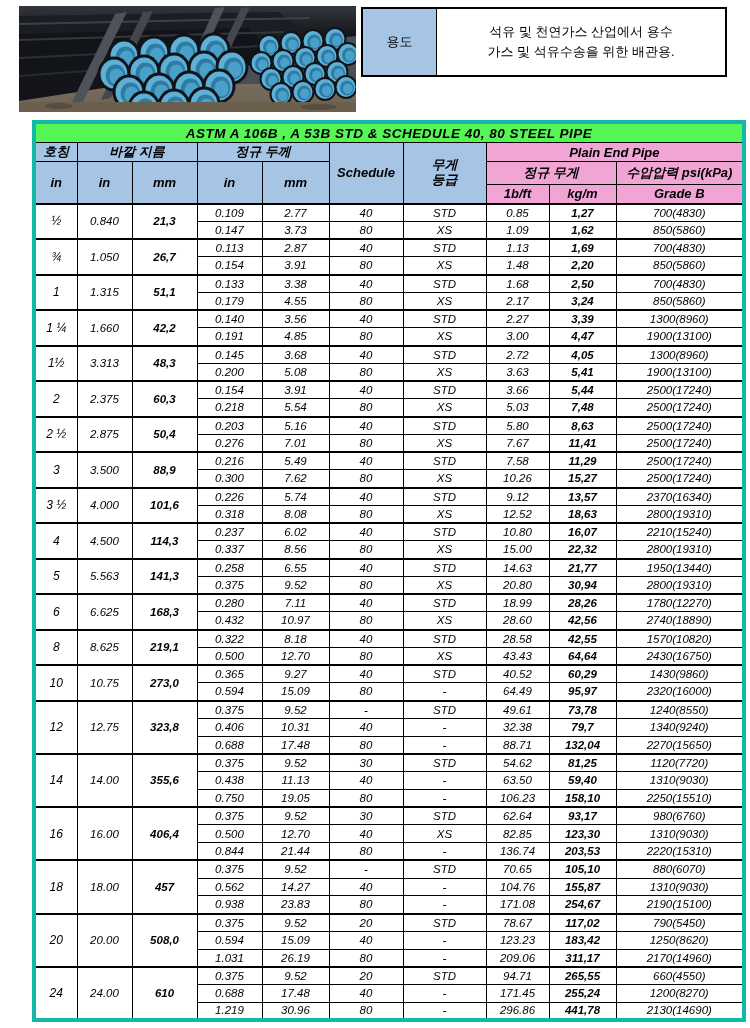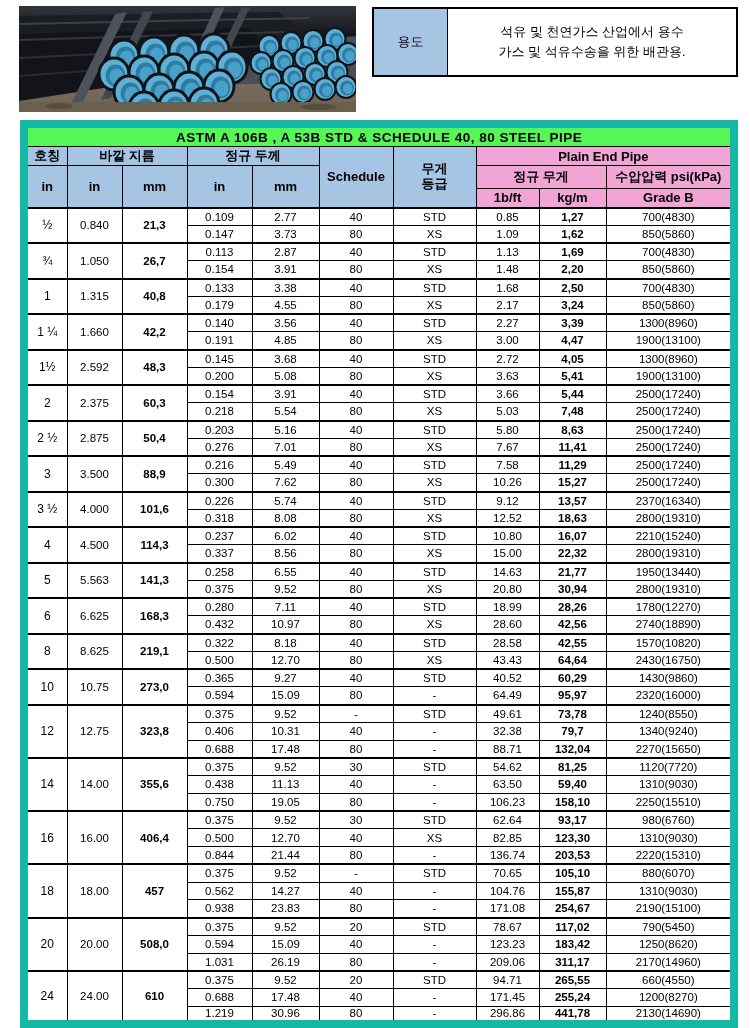--- a/index.html
+++ b/index.html
@@ -4,30 +4,30 @@
 <style>
   html,body{margin:0;padding:0;}
   body{
     width:750px;height:1028px;position:relative;background:#fff;
     font-family:"Liberation Sans","DejaVu Sans",sans-serif;color:#000;
   }
   
   .photo{position:absolute;left:19px;top:6px;width:337px;height:106px;overflow:hidden;}
   .photo svg{display:block;}
   
-  .info{position:absolute;left:372px;top:7px;width:366px;border-collapse:collapse;table-layout:fixed;border:2px solid #000;}
+  .info{position:absolute;left:361px;top:7px;width:366px;border-collapse:collapse;table-layout:fixed;border:2px solid #000;}
   .info td{border:1px solid #000;text-align:center;vertical-align:middle;font-size:13px;}
   .info .lbl{width:71px;}
   .info .lbl-use{background:var(--header-blue);}
   .info .lbl-etc{background:var(--label-yellow);}
   .info .val{white-space:pre-line;line-height:1.55;}
   .info tr.r1{height:68px;}
   .info tr.r2{height:37px;}
   
-  .pipe{position:absolute;left:20px;top:120px;width:710px;border-collapse:collapse;table-layout:fixed;border:8px solid #14b8a6;}
+  .pipe{position:absolute;left:32px;top:120px;width:710px;border-collapse:collapse;table-layout:fixed;border:4px solid #14b8a6;font-style:italic;}
   .pipe th,.pipe td{border:1px solid #000;text-align:center;vertical-align:middle;padding:0;overflow:hidden;}
   .pipe .title-row th{background:var(--title-bg);font-size:13.5px;font-weight:bold;height:18px;letter-spacing:.5px;}
   .pipe thead th{font-size:13px;font-weight:bold;}
   .pipe .blue{background:var(--header-blue);}
   .pipe .pink{background:var(--header-pink);margin-left:8px;}
   .pipe .hr1{height:19px;}
   .pipe .hr2{height:23px;}
   .pipe .hr3{height:19px;}
   .pipe .pre{white-space:pre-line;line-height:1.15;}
   .pipe tbody td{font-size:11.5px;}
@@ -211,21 +211,21 @@
         <td>3.91</td>
         <td>80</td>
         <td>XS</td>
         <td>1.48</td>
         <td class="b">2,20</td>
         <td>850(5860)</td>
       </tr>
       <tr class="data grp">
         <td class="size" rowspan="2">1</td>
         <td rowspan="2">1.315</td>
-        <td class="b" rowspan="2">40,8</td>
+        <td class="b" rowspan="2">51,1</td>
         <td>0.133</td>
         <td>3.38</td>
         <td>40</td>
         <td>STD</td>
         <td>1.68</td>
         <td class="b">2,50</td>
         <td>700(4830)</td>
       </tr>
       <tr class="data">
         <td>0.179</td>
@@ -252,21 +252,21 @@
         <td>0.191</td>
         <td>4.85</td>
         <td>80</td>
         <td>XS</td>
         <td>3.00</td>
         <td class="b">4,47</td>
         <td>1900(13100)</td>
       </tr>
       <tr class="data grp">
         <td class="size" rowspan="2">1½</td>
-        <td rowspan="2">2.592</td>
+        <td rowspan="2">3.313</td>
         <td class="b" rowspan="2">48,3</td>
         <td>0.145</td>
         <td>3.68</td>
         <td>40</td>
         <td>STD</td>
         <td>2.72</td>
         <td class="b">4,05</td>
         <td>1300(8960)</td>
       </tr>
       <tr class="data">

